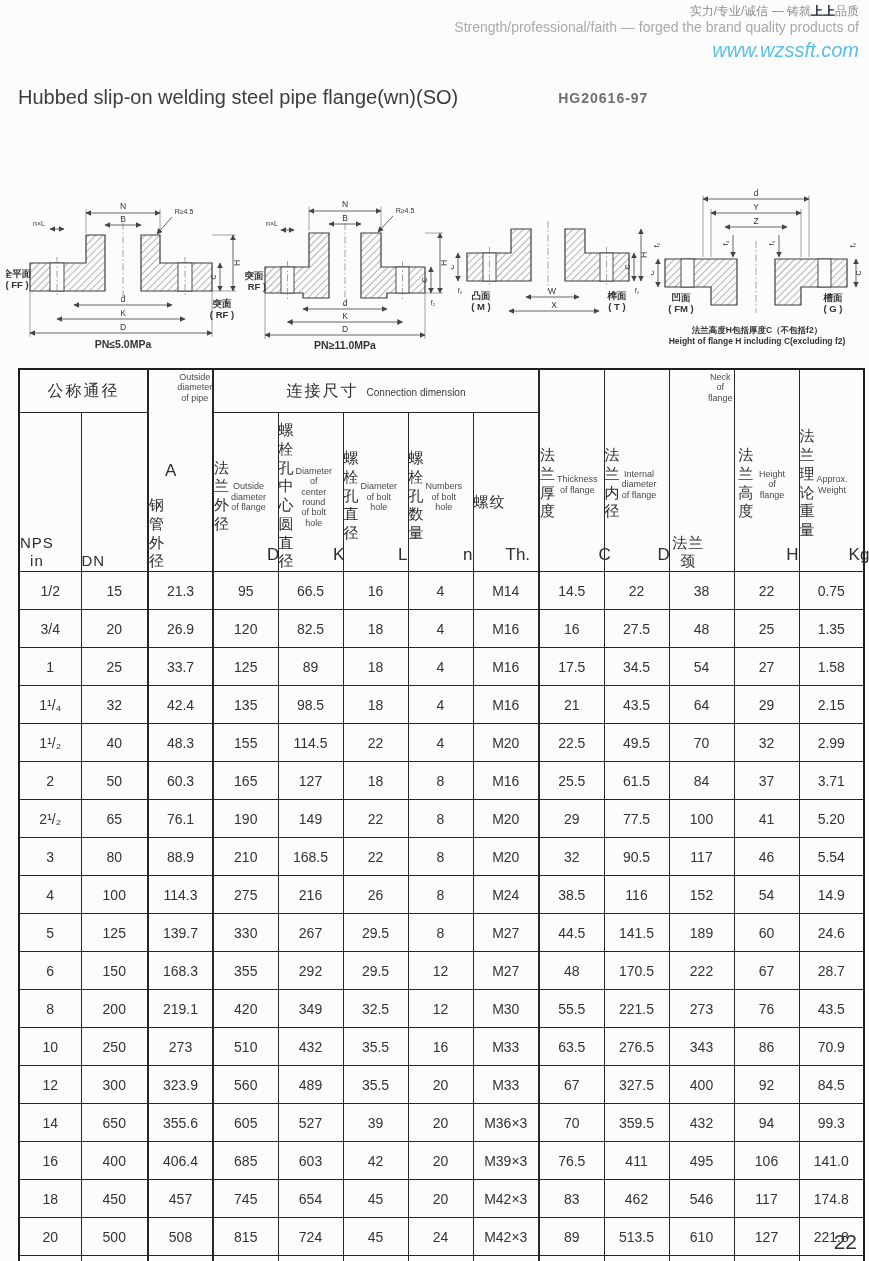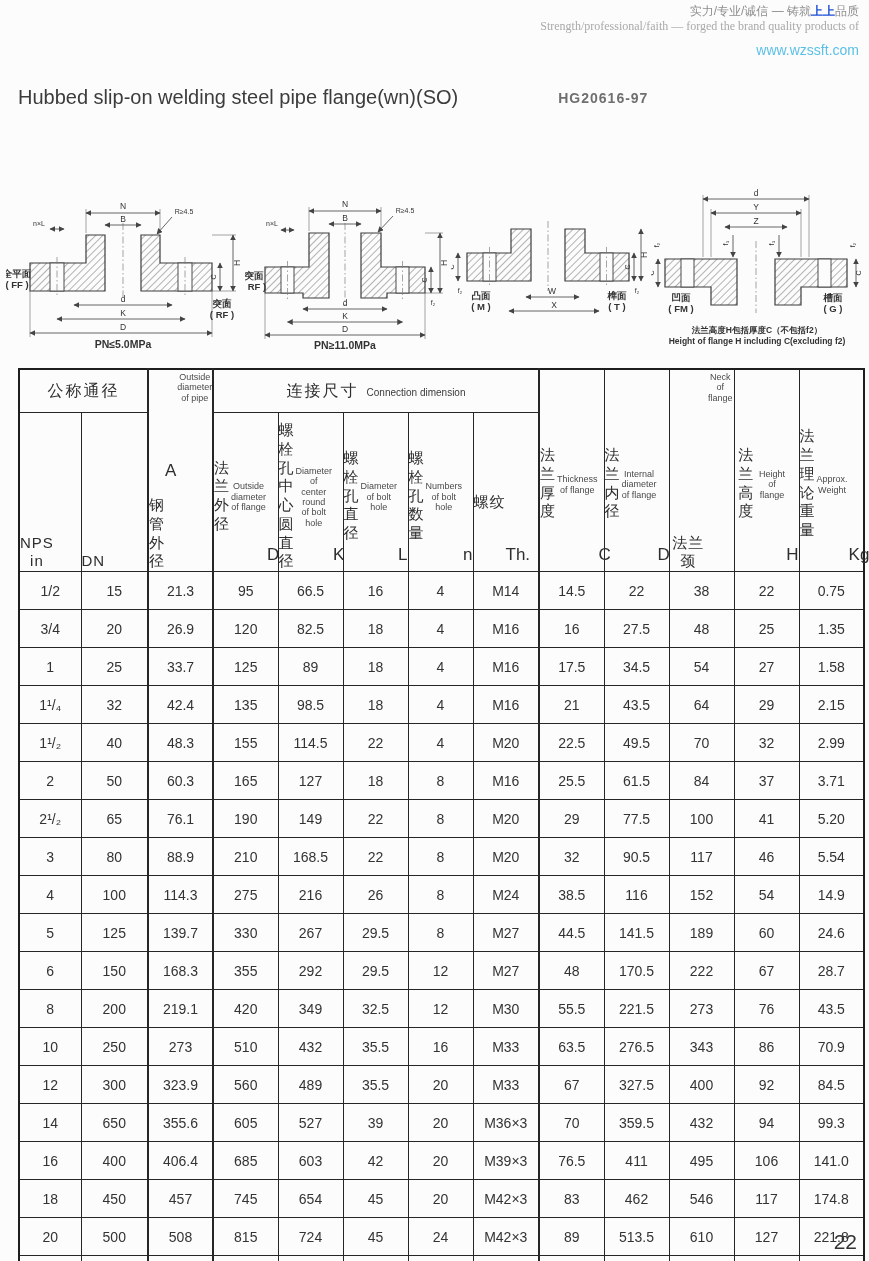--- a/index.html
+++ b/index.html
@@ -5,23 +5,23 @@
   html,body{margin:0;padding:0;background:#e8e8e8;}
   .page{
     position:relative;width:869px;height:1261px;margin:0 auto;
     background:#fcfcfc;color:#3a3a3a;
     font-family:"Liberation Sans","DejaVu Sans",sans-serif;
     overflow:hidden;
   }
   
   .brand{position:absolute;top:4px;right:10px;text-align:right;line-height:1.25;}
   .brand .l1{font-size:12px;color:#8d8d8d;}
-  .brand .l1 b{color:#1d4ed8;}
-  .brand .l2{font-size:12px;color:#a9a9a9;font-family:Liberation Serif, serif;}
-  .brand .url{font-size:14px;color:#5bc0e6;margin-top:8px;}
+  .brand .l1 b{color:#0f172a;}
+  .brand .l2{font-size:14px;color:#a9a9a9;}
+  .brand .url{font-size:20px;font-style:italic;color:#5bc0e6;margin-top:1px;}
   
   .title{position:absolute;left:18px;top:44px;font-size:31px;color:#3c3c3c;letter-spacing:0.5px;white-space:nowrap;}
   .subrow{position:absolute;left:18px;top:86px;width:833px;display:flex;align-items:center;}
   .subtitle{font-size:20px;color:#3c3c3c;}
   .standard{font-size:14px;font-weight:bold;color:#6f6f6f;margin-left:100px;letter-spacing:1px;}
   
   .drawings{position:absolute;left:6px;top:183px;width:857px;display:flex;justify-content:space-between;}
   .drawings svg{display:block;}
   .dim{stroke:#555;stroke-width:0.9;fill:none;marker-start:url(#ar);marker-end:url(#ar);}
   .lead{stroke:#555;stroke-width:0.9;fill:none;marker-end:url(#ar);}

